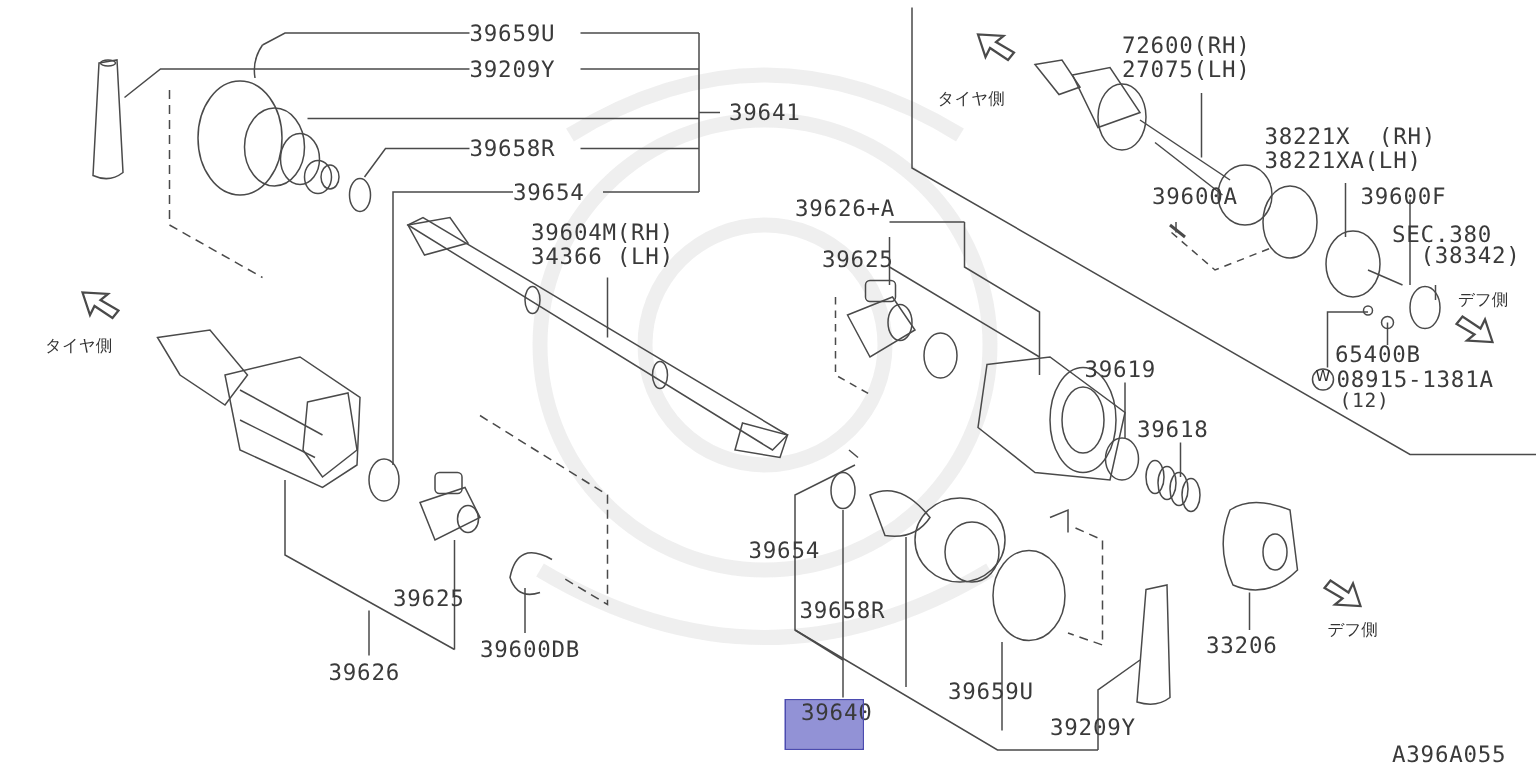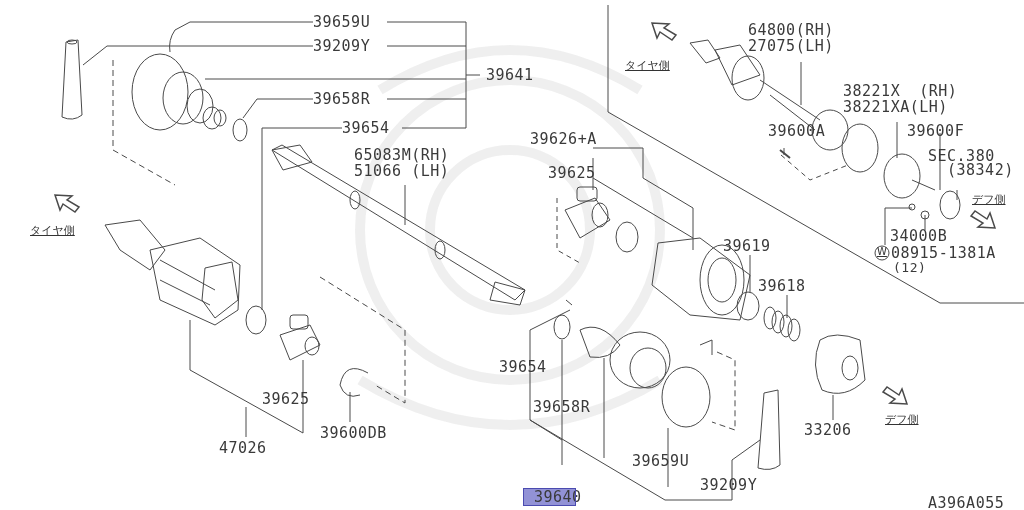--- a/index.html
+++ b/index.html
@@ -2,21 +2,21 @@
 <html><head>
 <meta charset="utf-8">
 <style>
   html, body { margin: 0; padding: 0; background: #ffffff; }
   body { width: 1024px; height: 510px; overflow: hidden; position: relative;
          font-family: "DejaVu Sans Mono", "Liberation Mono", monospace; }
   #diagram { position: absolute; left: 0; top: 0; width: 1024px; height: 510px; }
   .lbl { position: absolute; font-size: 15px; color: #3a3a3a; letter-spacing: 0.5px;
          white-space: pre; line-height: 16px; font-family: "DejaVu Sans Mono", "Liberation Mono", monospace; text-align: center; }
   .jp { position: absolute; font-size: 11px; color: #333; white-space: pre;
-        font-family: "DejaVu Sans", sans-serif; text-decoration: underline; }
+        font-family: "DejaVu Sans", sans-serif; }
   .hl { background: #8f8fd6; background: rgba(110,110,200,0.75); outline: 1px solid #4b4bb0; }
   .code { position: absolute; font-size: 15px; color: #3a3a3a; white-space: pre;
           font-family: "DejaVu Sans Mono", "Liberation Mono", monospace; letter-spacing: 0.5px; }
 </style>
 </head>
 <body>
 
 <svg id="diagram" viewBox="0 0 1024 510" xmlns="http://www.w3.org/2000/svg">
 
   <g fill="none" stroke="#eeeeee" stroke-width="10" opacity="0.9">
@@ -198,51 +198,51 @@
 
     <circle cx="882" cy="253" r="7"></circle>
   </g>
 </svg>
 
 <span class="lbl" style="left:313px;top:14px">39659U</span>
 <span class="lbl" style="left:313px;top:38px">39209Y</span>
 <span class="lbl" style="left:486px;top:67px">39641</span>
 <span class="lbl" style="left:313px;top:91px">39658R</span>
 <span class="lbl" style="left:342px;top:120px">39654</span>
-<span class="lbl" style="left:354px;top:147px">65083M(RH)</span>
-<span class="lbl" style="left:354px;top:163px">51066 (LH)</span>
+<span class="lbl" style="left:354px;top:147px">39604M(RH)</span>
+<span class="lbl" style="left:354px;top:163px">34366 (LH)</span>
 
 <span class="jp" style="left:30px;top:223px">タイヤ側</span>
 
 <span class="lbl" style="left:262px;top:391px">39625</span>
-<span class="lbl" style="left:219px;top:440px">47026</span>
+<span class="lbl" style="left:219px;top:440px">39626</span>
 <span class="lbl" style="left:320px;top:425px">39600DB</span>
 
 <span class="lbl" style="left:530px;top:131px">39626+A</span>
 <span class="lbl" style="left:548px;top:165px">39625</span>
 
-<span class="lbl" style="left:748px;top:22px">64800(RH)</span>
+<span class="lbl" style="left:748px;top:22px">72600(RH)</span>
 <span class="lbl" style="left:748px;top:38px">27075(LH)</span>
 <span class="jp" style="left:625px;top:58px">タイヤ側</span>
 <span class="lbl" style="left:843px;top:83px">38221X  (RH)</span>
 <span class="lbl" style="left:843px;top:99px">38221XA(LH)</span>
 <span class="lbl" style="left:768px;top:123px">39600A</span>
 <span class="lbl" style="left:907px;top:123px">39600F</span>
 <span class="lbl" style="left:928px;top:148px">SEC.380</span>
 <span class="lbl" style="left:947px;top:162px">(38342)</span>
 <span class="jp" style="left:972px;top:192px">デフ側</span>
-<span class="lbl" style="left:890px;top:228px">34000B</span>
+<span class="lbl" style="left:890px;top:228px">65400B</span>
 <span class="jp" style="left:877px;top:246px;font-size:10px">W</span>
 <span class="lbl" style="left:891px;top:245px">08915-1381A</span>
 <span class="lbl" style="left:893px;top:260px;font-size:13px">(12)</span>
 
 <span class="lbl" style="left:723px;top:238px">39619</span>
 <span class="lbl" style="left:758px;top:278px">39618</span>
 
 <span class="lbl" style="left:499px;top:359px">39654</span>
 <span class="lbl" style="left:533px;top:399px">39658R</span>
-<span class="lbl hl" style="left:524px;top:489px;padding:0 0 0 10px;width:41px;overflow:visible">39640</span>
+<span class="lbl hl" style="left:524px;top:467px;padding:0 0 16px 10px;width:41px;overflow:visible">39640</span>
 <span class="lbl" style="left:632px;top:453px">39659U</span>
 <span class="lbl" style="left:700px;top:477px">39209Y</span>
 <span class="lbl" style="left:804px;top:422px">33206</span>
 <span class="jp" style="left:885px;top:412px">デフ側</span>
 
 <span class="code" style="left:928px;top:494px">A396A055</span>
 
 </body></html>

